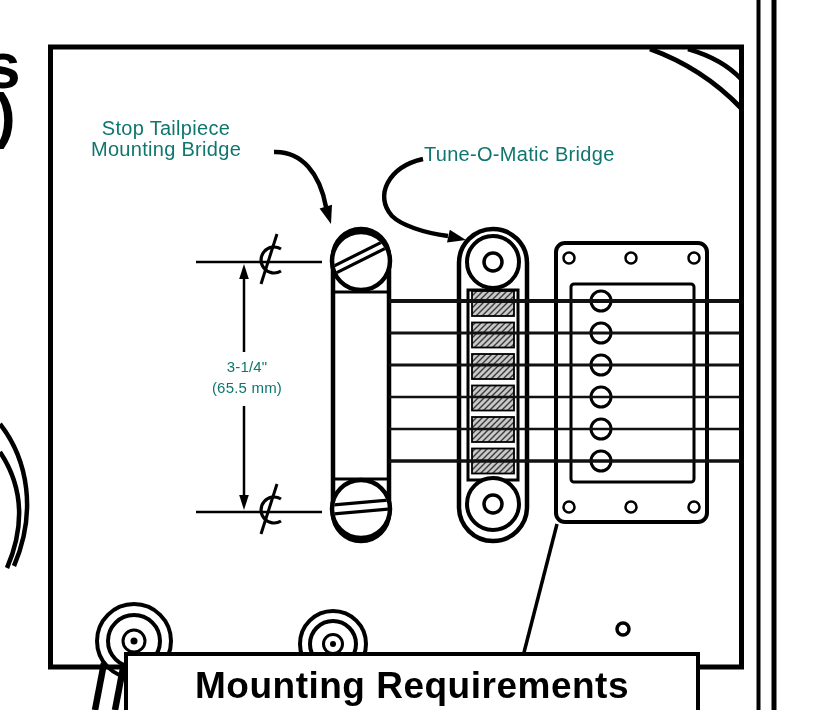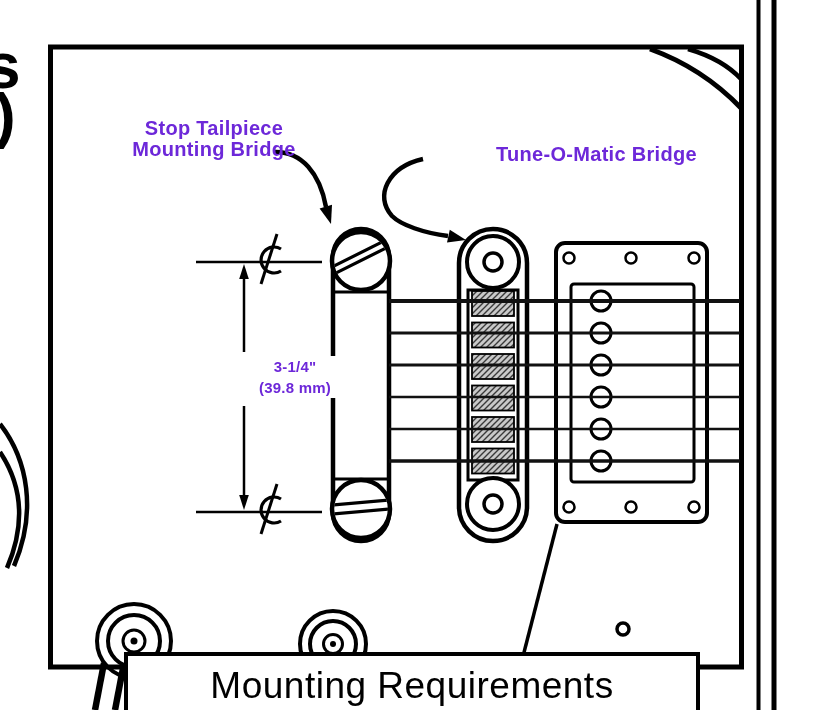--- a/index.html
+++ b/index.html
@@ -6,35 +6,34 @@
   #stage{
     position:relative;
     width:825px;height:710px;
     overflow:hidden;
     background:#ffffff;
     font-family:"Liberation Sans", sans-serif;
   }
   #stage svg{position:absolute;left:0;top:0;z-index:0;}
   .label{
     position:absolute;z-index:2;
-    color:#6d28d9;font-weight:bold;
+    color:#0f766e;font-weight:normal;
     font-size:20px;line-height:21px;
     letter-spacing:0.3px;
     text-align:center;
     white-space:nowrap;
-    padding-left:48px;
   }
   .label span{display:block;}
   .dim-label{
     font-size:15px;line-height:21px;letter-spacing:0.2px;
     background:#ffffff;
   }
   .caption{
     position:absolute;z-index:2;
-    color:#000;font-weight:normal;
+    color:#000;font-weight:bold;
     font-size:37px;line-height:40px;
     letter-spacing:0.5px;
     text-align:center;white-space:nowrap;
   }
   .margin-fragment{
     position:absolute;z-index:1;
     color:#000;font-weight:bold;
   }
 </style>
 </head>
@@ -194,26 +193,26 @@
   </div>
   <div class="margin-fragment" style="left:-5px;top:84px;font-size:62px;line-height:62px;">
     <span>)</span>
   </div>
 
   <div class="label" style="left:48px;top:118px;width:236px;">
     <span>Stop Tailpiece</span>
     <span>Mounting Bridge</span>
   </div>
 
-  <div class="label" style="left:424px;top:144px;width:280px;text-align:left;margin-left:24px;">
+  <div class="label" style="left:424px;top:144px;width:280px;text-align:left;">
     <span>Tune-O-Matic Bridge</span>
   </div>
 
   <div class="label dim-label" style="left:177px;top:356px;width:140px;">
     <span>3-1/4"</span>
-    <span>(39.8 mm)</span>
+    <span>(65.5 mm)</span>
   </div>
 
   <div class="caption" style="left:128px;top:666px;width:568px;">
     <span>Mounting Requirements</span>
   </div>
 
 </div>
 
 </body></html>

